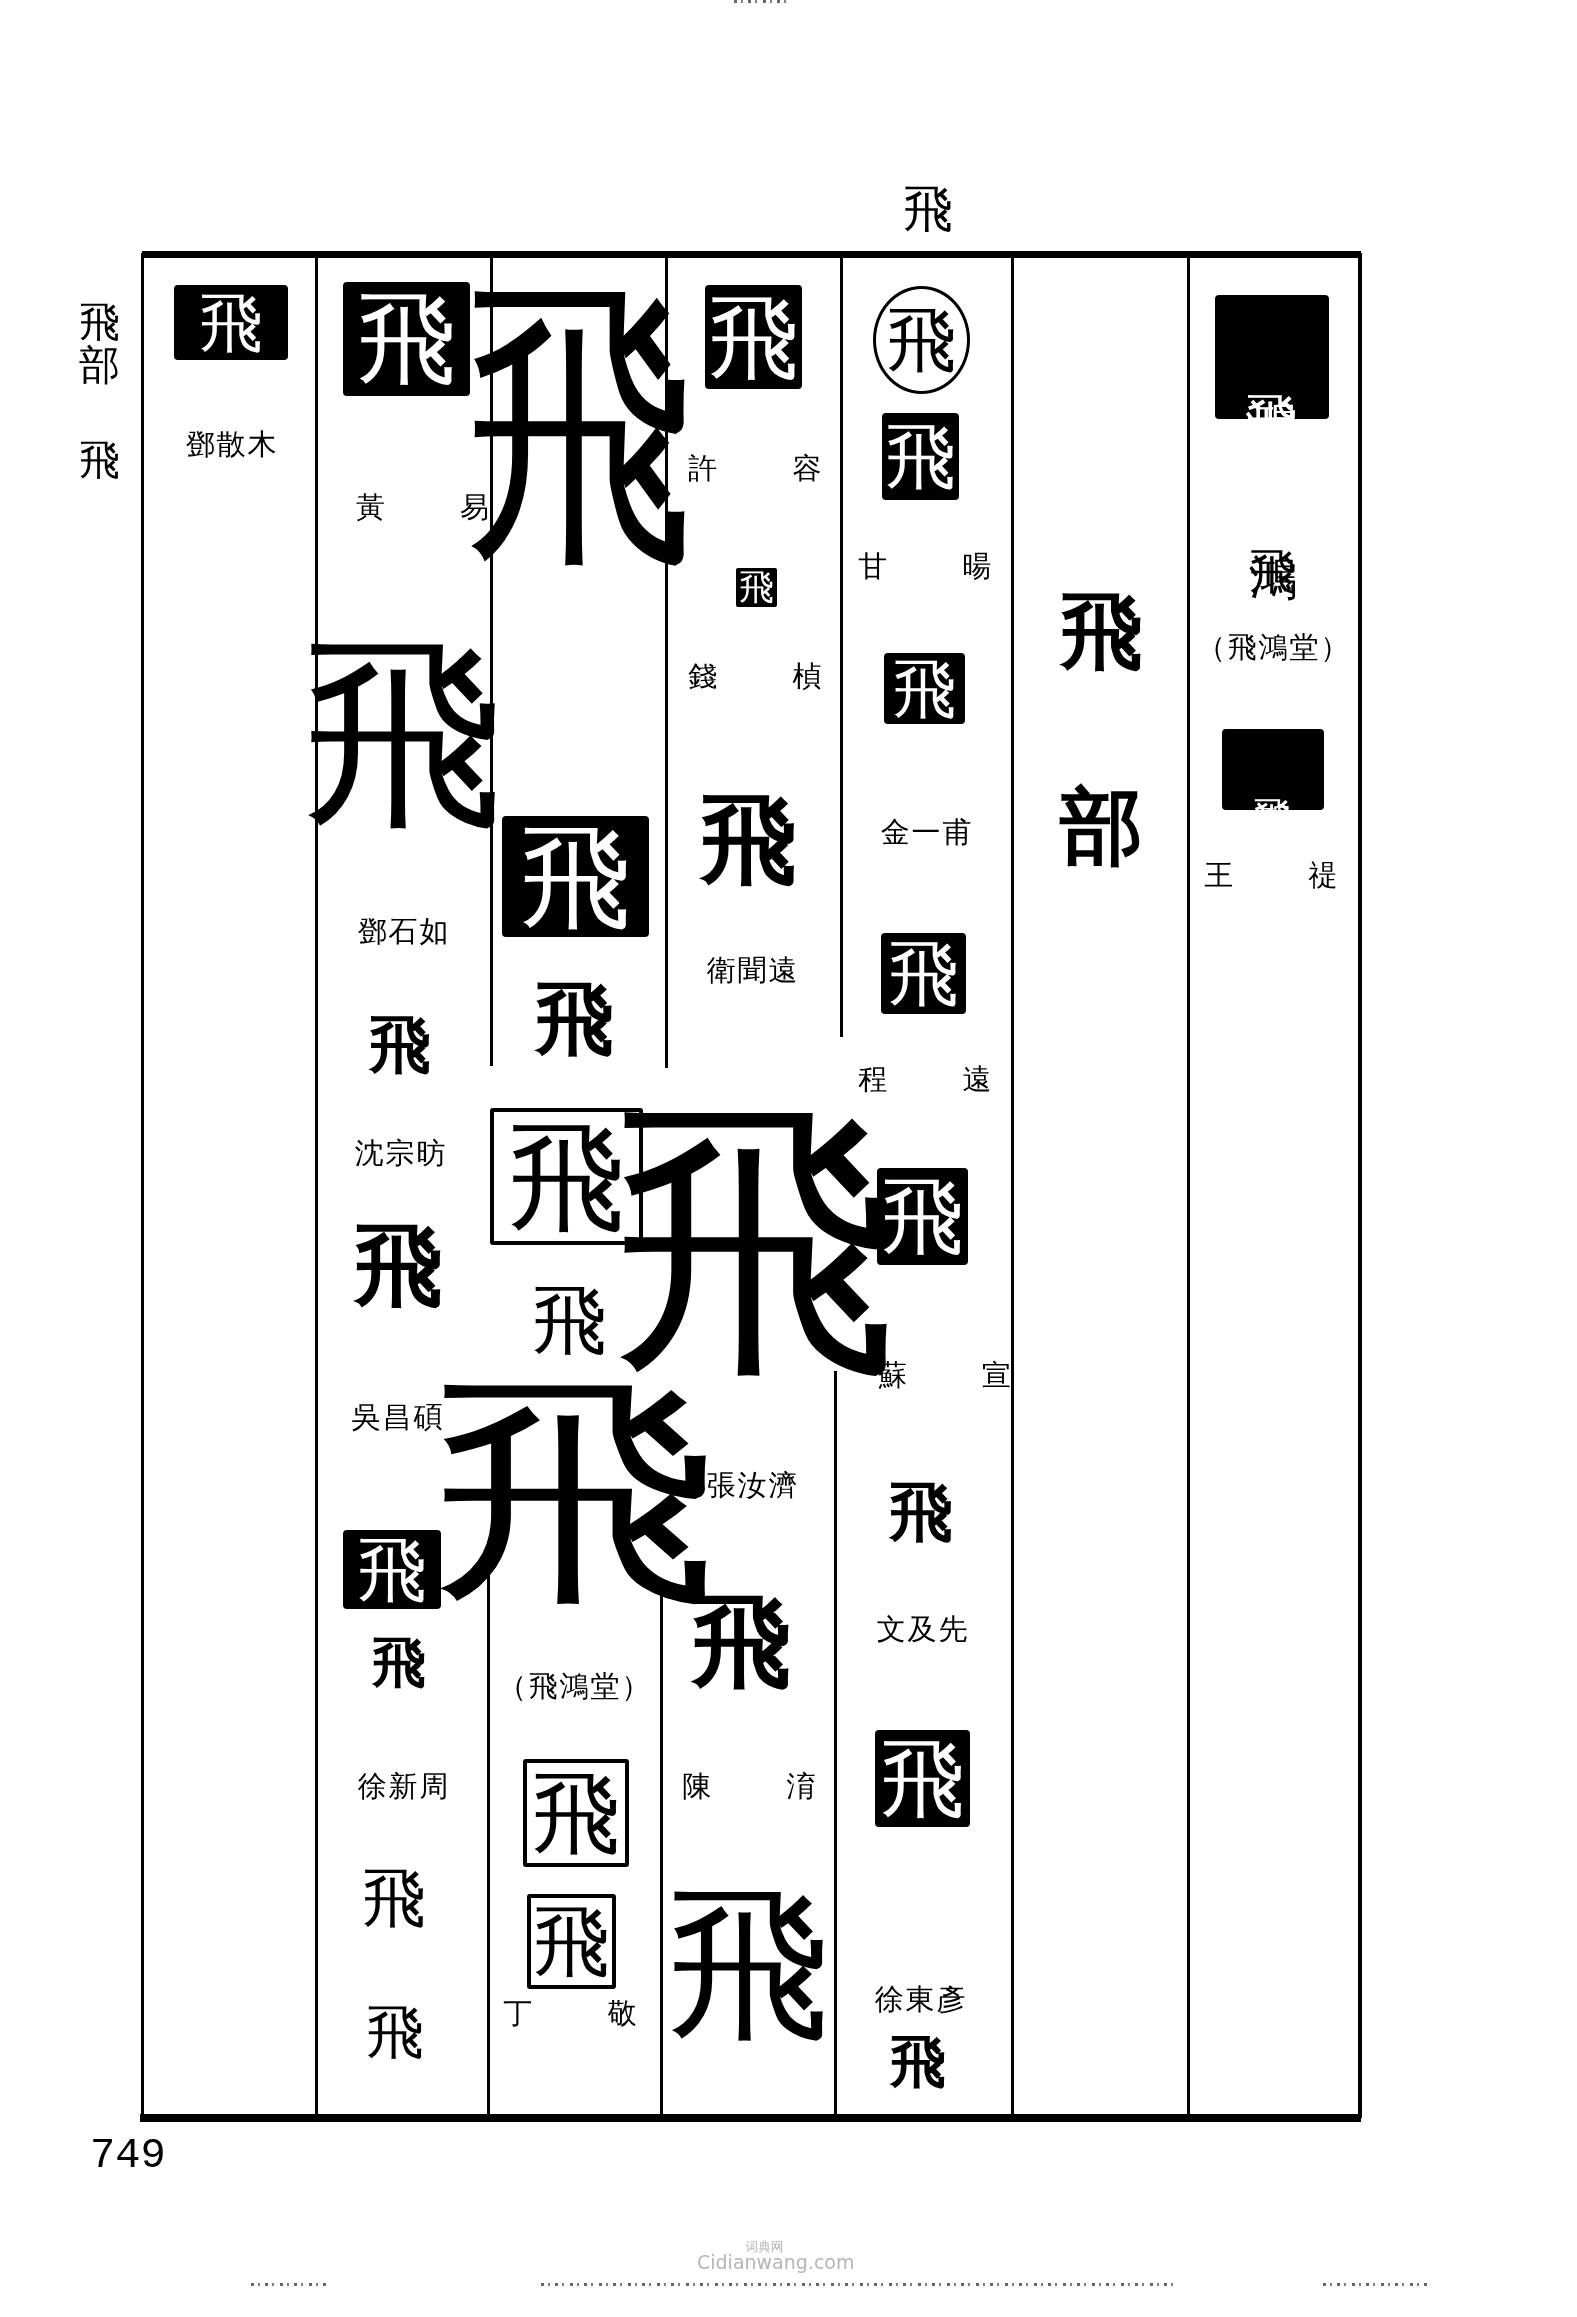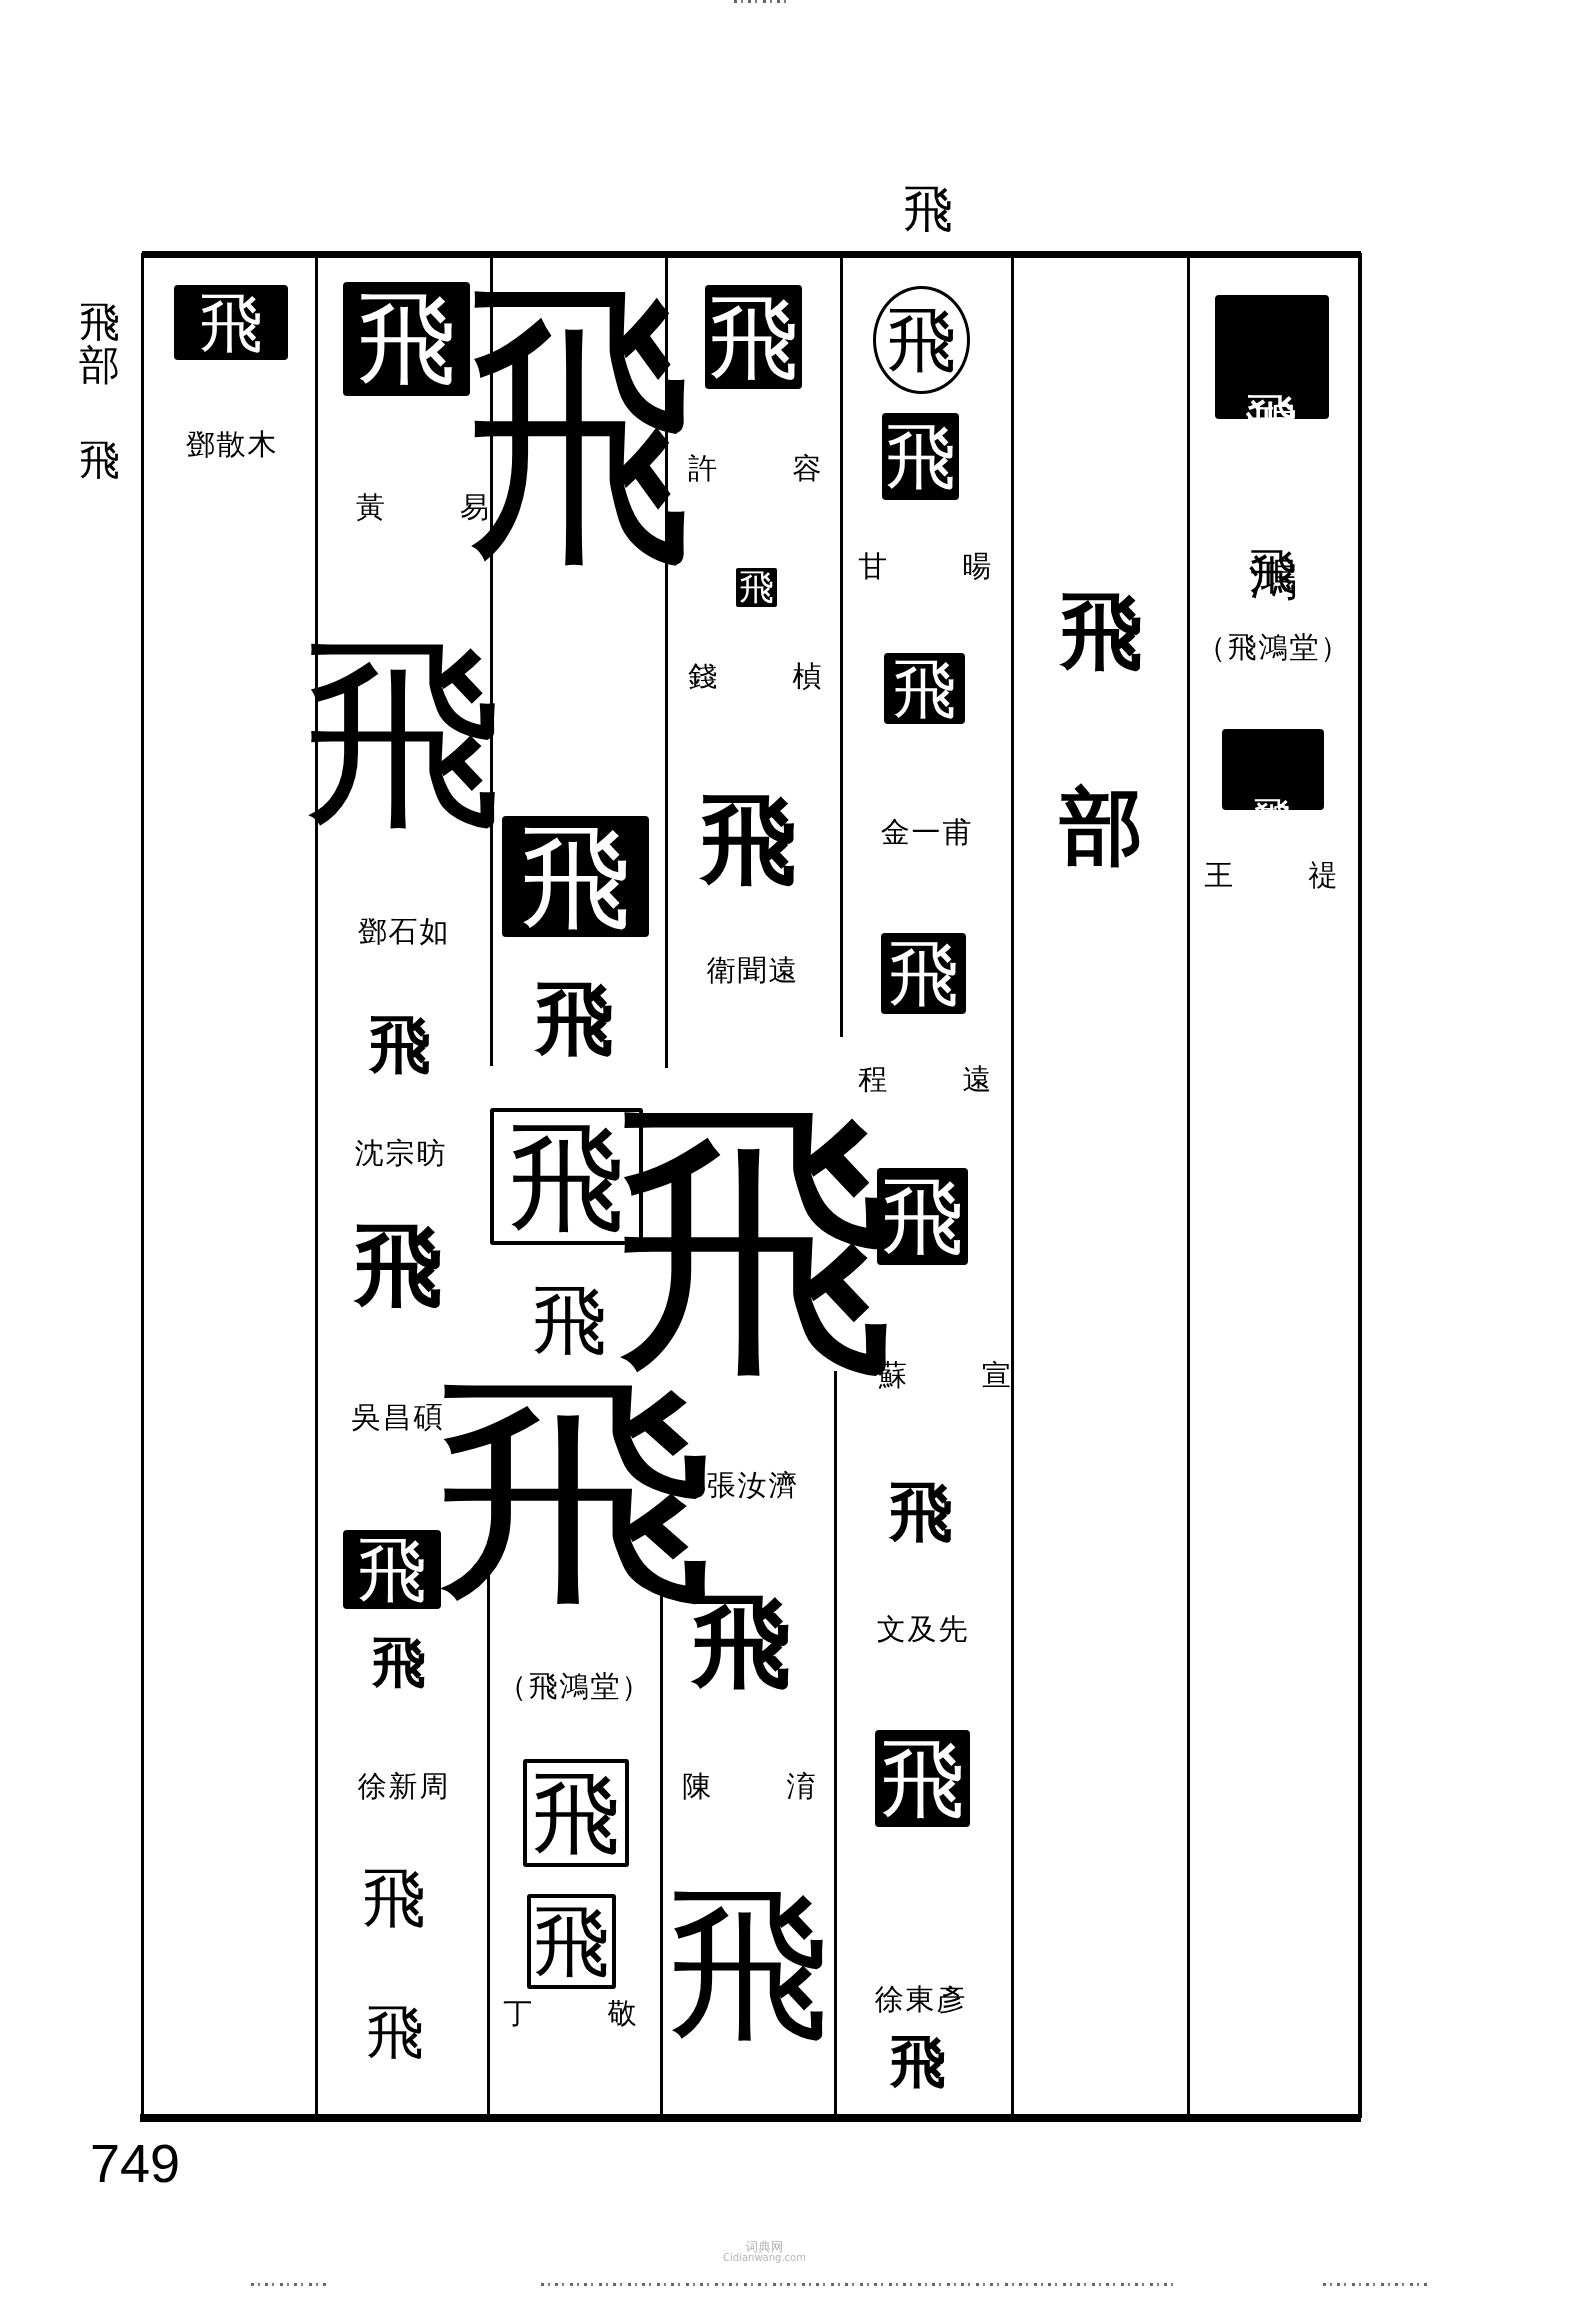--- a/index.html
+++ b/index.html
@@ -14,21 +14,21 @@
   .label.wide { letter-spacing:33px; margin-left:16.4px; }
   .seal { position:absolute; display:flex; align-items:center; justify-content:center;
           font-family:"DejaVu Serif","Liberation Serif",serif; line-height:1; box-sizing:border-box; }
   .seal.intaglio { background:#000; color:#fff; border-radius:3.9px; }
   .seal.relief { background:#fff; color:#000; border:4.8px solid #000; border-radius:2.9px; }
   .seal.plain { color:#000; background:transparent; }
   .seal.round { border:3.9px solid #000; border-radius:50%; color:#000; }
   .seal.thin { font-family:"DejaVu Sans","Liberation Sans",sans-serif; font-weight:200; }
   .seal.bold { font-weight:bold; }
   .margin-char { position:absolute; font-family:"DejaVu Serif","Liberation Serif",serif; font-size:41px; line-height:1.05; }
-  .page-no { position:absolute; font-family:Liberation Sans, sans-serif; font-size:54px; }
+  .page-no { position:absolute; font-family:Liberation Mono, monospace; font-size:42px; }
   .watermark { position:absolute; text-align:center; color:#b5b5b5;
                font-family:"DejaVu Sans","Liberation Sans",sans-serif; line-height:1.05; }
   .scan-noise { position:absolute; height:2.9px; background:repeating-linear-gradient(90deg,#333 0 2.9px,transparent 2.9px 6.8px,#555 6.8px 8.7px,transparent 8.7px 14.5px); opacity:.75; }
 </style>
 </head>
 <body>
 
 <div class="abs" style="left:903px;top:176px;font-size:50px;font-family:'DejaVu Serif',serif;">飛</div>
 
 <div class="margin-char" style="left:79px;top:301px;width:44px;word-break:break-all;">飛部</div>
@@ -127,20 +127,20 @@
   <div class="seal plain" style="left:1224px;top:454px;width:100px;height:124px;font-size:48px;writing-mode:vertical-rl;letter-spacing:3.9px;">飛鴻</div>
   <div class="label" style="left:1274px;top:628px;">（飛鴻堂）</div>
   <div class="seal intaglio" style="left:1222px;top:729px;width:102px;height:81px;font-size:39px;writing-mode:vertical-rl;letter-spacing:1.9px;">飛鴻</div>
   <div class="label wide" style="left:1271px;top:856px;">王 禔</div>
 </div>
 
 <div class="page-no" style="left:90px;top:2132px;">749</div>
 
 <div class="watermark" style="left:697px;top:2240px;width:135px;">
   <div style="font-size:12.6px;">词典网</div>
-  <div style="font-size:10px;">Cidianwang.com</div>
+  <div style="font-size:19px;">Cidianwang.com</div>
 </div>
 
 <div class="scan-noise" style="left:251px;top:2283px;width:77px;"></div>
 <div class="scan-noise" style="left:541px;top:2283px;width:637px;"></div>
 <div class="scan-noise" style="left:1323px;top:2283px;width:106px;"></div>
 <div class="scan-noise" style="left:734px;top:0px;width:58px;"></div>
 
 
 </body></html>

